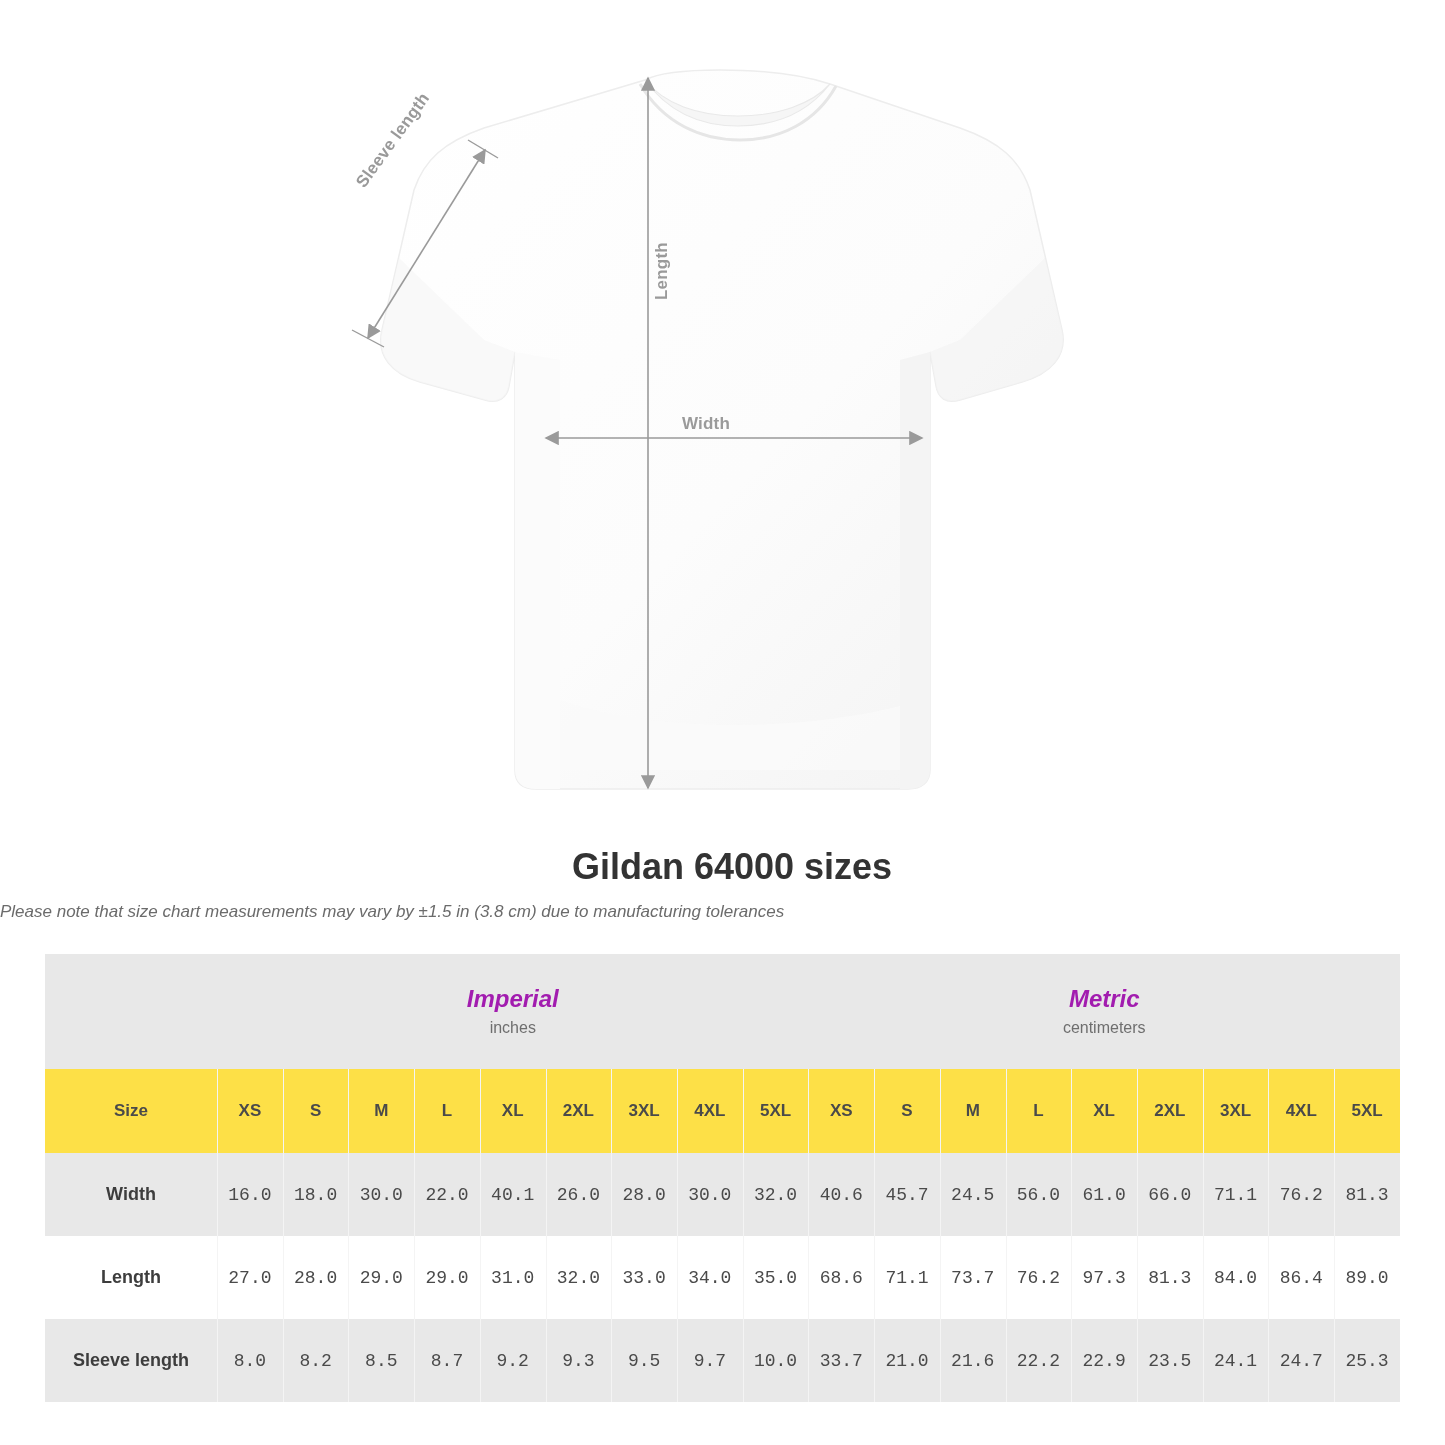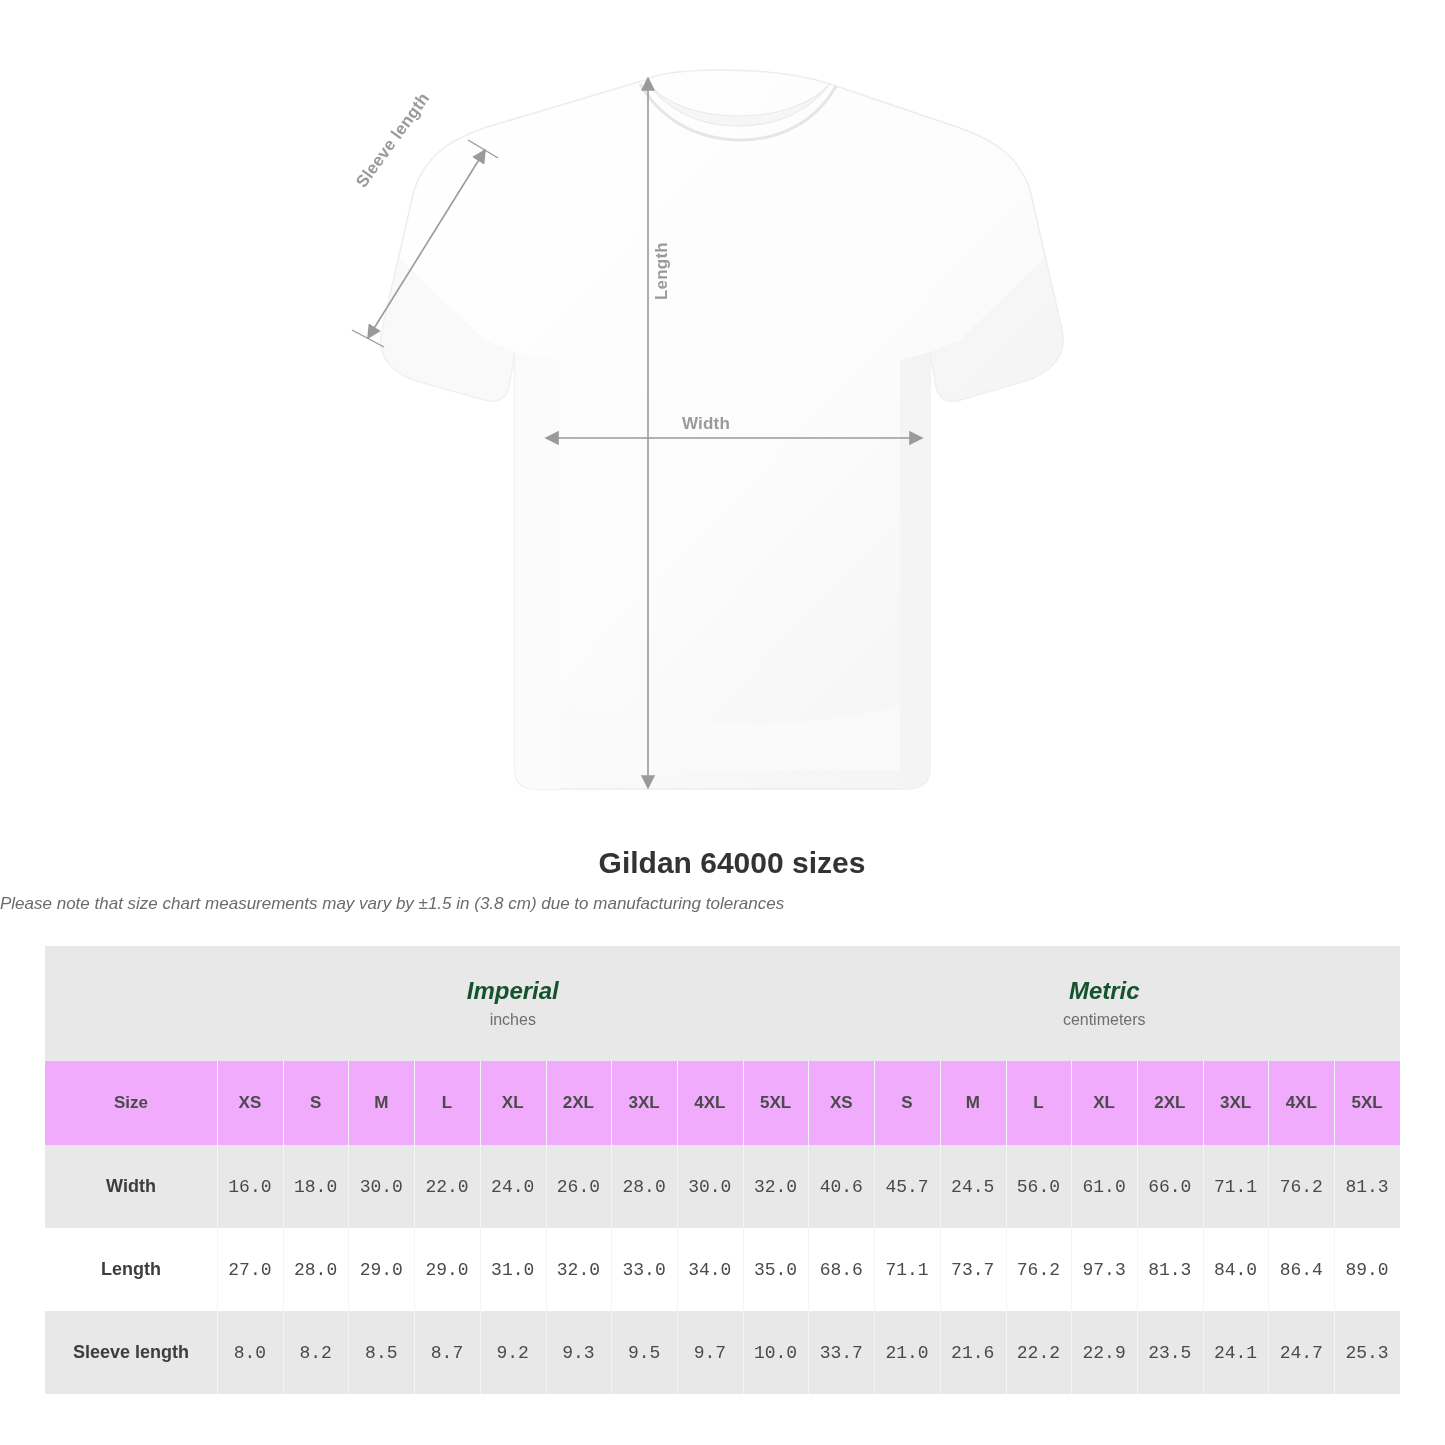--- a/index.html
+++ b/index.html
@@ -52,21 +52,21 @@
     transform-origin: left top;
   }
   .label-width {
     left: 682px;
     top: 414px;
   }
 
   
   .chart-title {
     text-align: center;
-    font-size: 30px;
+    font-size: 36px;
     font-weight: bold;
     color: #333333;
     margin: 16px 0 0 0;
     padding-left: 19px;
   }
   .chart-note {
     text-align: left;
     font-size: 17px;
     font-style: italic;
     color: #6b6b6b;
@@ -91,31 +91,31 @@
   }
   .unit-cell {
     height: 115px;
     background: #e8e8e8;
     vertical-align: middle;
   }
   .unit-name {
     font-size: 24px;
     font-style: italic;
     font-weight: bold;
-    color: #14532d;
+    color: #a21caf;
     line-height: 1.35;
   }
   .unit-sub {
     font-size: 16px;
     color: #6e6e6e;
     line-height: 1.6;
   }
   .row-head {
     height: 84px;
-    background: #f0abfc;
+    background: #fde047;
   }
   .row-head td {
     font-weight: bold;
     font-size: 18px;
     color: #3d3d3d;
   }
   .row-band-grey {
     background: #e8e8e8;
   }
   .row-band-white {
@@ -275,21 +275,21 @@
           <td class="sep">4XL</td>
           <td class="sep">5XL</td>
         </tr>
 
         <tr class="data-row row-band-grey">
           <td class="rowlabel">Width</td>
           <td class="val sep">16.0</td>
           <td class="val sep">18.0</td>
           <td class="val sep">30.0</td>
           <td class="val sep">22.0</td>
-          <td class="val sep">24.0</td>
+          <td class="val sep">40.1</td>
           <td class="val sep">26.0</td>
           <td class="val sep">28.0</td>
           <td class="val sep">30.0</td>
           <td class="val sep">32.0</td>
           <td class="val sep">40.6</td>
           <td class="val sep">45.7</td>
           <td class="val sep">24.5</td>
           <td class="val sep">56.0</td>
           <td class="val sep">61.0</td>
           <td class="val sep">66.0</td>

